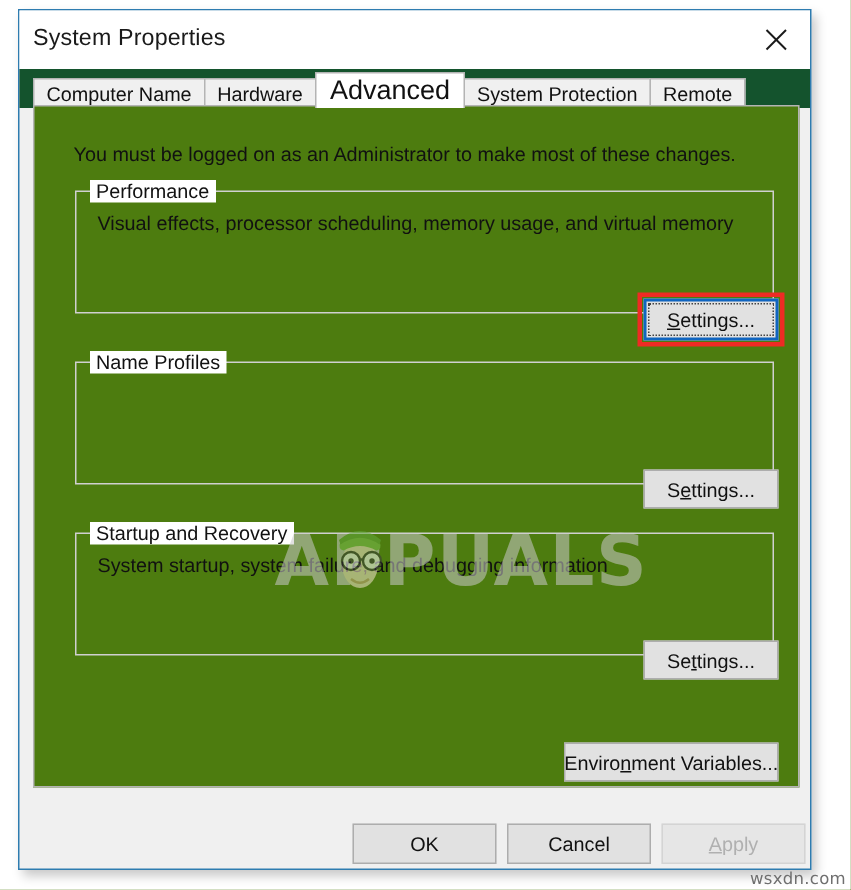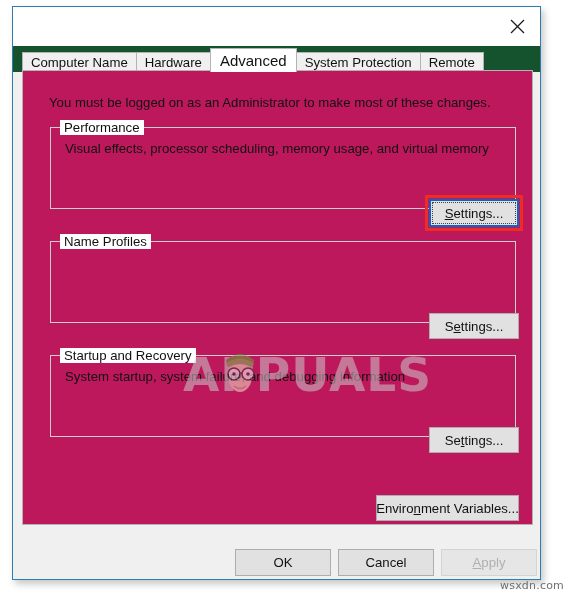--- a/index.html
+++ b/index.html
@@ -90,32 +90,32 @@
     box-sizing: border-box;
     white-space: nowrap;
     cursor: default;
   }
   .tab.active {
     height: 24px;
     line-height: 23px;
     background: #ffffff;
     border-color: #b4b4b4;
     z-index: 3;
-    font-size: 15px;
+    font-size: 18px;
     padding: 0 9px;
   }
 
   
   #tabpage {
     position: absolute;
     left: 9px;
     top: 63px;
     width: 511px;
     height: 455px;
-    background: #be185d;
+    background: #4d7c0f;
     border: 1px solid #b4b4b4;
     box-sizing: border-box;
   }
 
   #admin-note {
     position: absolute;
     left: 26px;
     top: 24px;
     font-size: 13.2px;
     color: #111;
@@ -257,20 +257,21 @@
     white-space: nowrap;
     margin-left: 28px;
   }
 </style>
 </head>
 <body>
 
 <div id="window">
 
   <div id="titlebar">
+    <div id="title-text">System Properties</div>
     <div id="close-button">
       <svg width="15" height="15" viewBox="0 0 15 15" aria-hidden="true">
         <line x1="1" y1="1" x2="14" y2="14" stroke="#1a1a1a" stroke-width="1.3"></line>
         <line x1="14" y1="1" x2="1" y2="14" stroke="#1a1a1a" stroke-width="1.3"></line>
       </svg>
     </div>
   </div>
 
   <div id="tabstrip">
     <div id="tabs">

